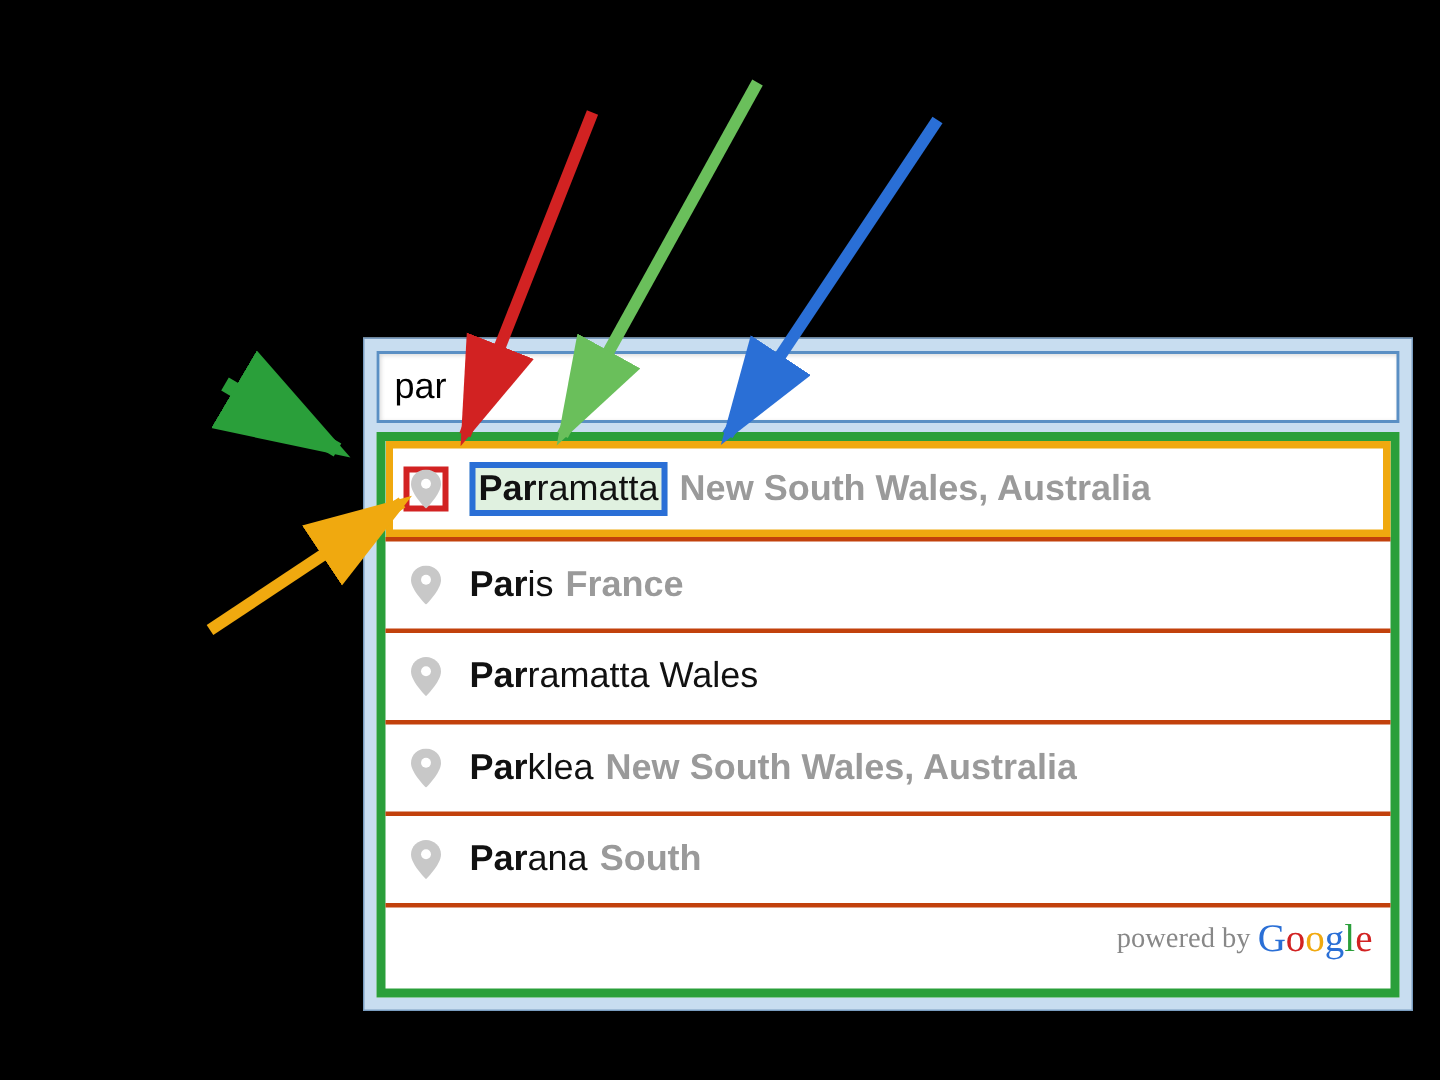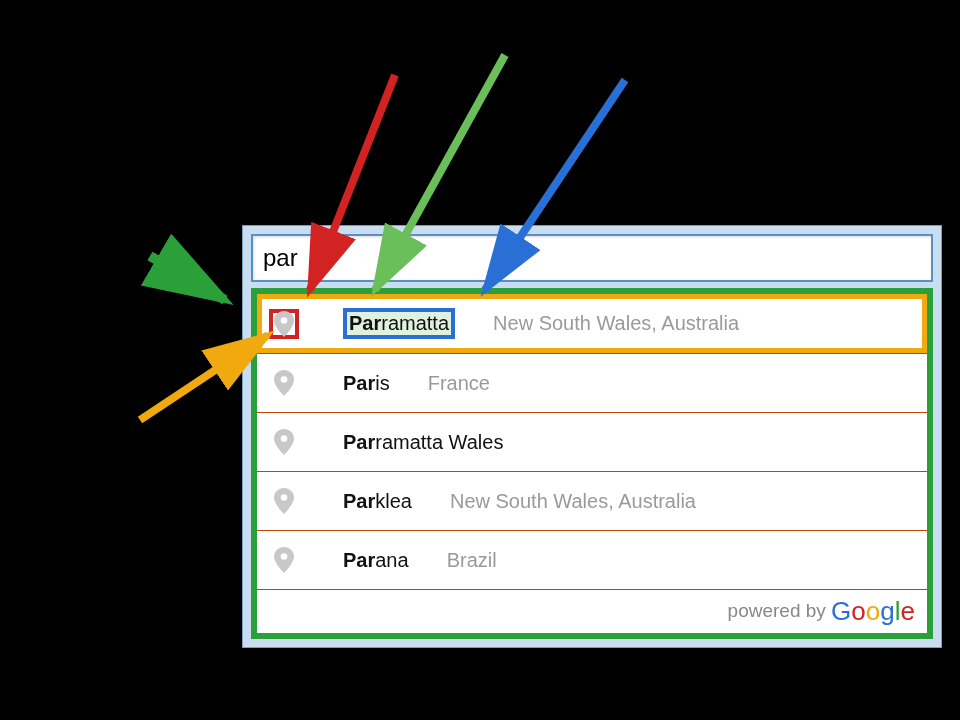--- a/index.html
+++ b/index.html
@@ -34,25 +34,24 @@
   .dropdown {
     margin-top: 6px;
     background: #fff;
     border: 6px solid #2a9f3a;
     width: 100%;
   }
   .item {
     display: flex;
     align-items: center;
     padding: 14px 12px;
-    border-bottom: 1px solid #c2410c;
-    font-size: 20px;
+    border-bottom: 3px solid #c2410c;
+    font-size: 24px;
     white-space: nowrap;
     overflow: hidden;
-    gap: 30px;
   }
   .item:last-child { border-bottom: none; }
   .item.highlighted {
     box-shadow: inset 0 0 0 5px #f0a90f;
   }
   .marker {
     flex: 0 0 auto;
     width: 30px;
     height: 30px;
     display: flex;
@@ -70,31 +69,32 @@
   }
   .main-text.boxed {
     border: 4px solid #2a6fd6;
     padding: 0 2px;
     background: rgba(130,200,130,0.25);
   }
   .main-text b { font-weight: 700; }
   .secondary-text {
     color: #9a9a9a;
     margin-left: 8px;
-    font-weight: 400;
+    font-weight: 700;
     overflow: hidden;
     text-overflow: ellipsis;
     text-align: center;
   }
   .ellipsis { color:#333; letter-spacing:1px; }
   .footer {
     text-align: right;
-    padding: 6px 12px 6px;
+    padding: 6px 12px 18px;
     font-size: 19px;
     color: #888;
+    font-family: Liberation Serif, serif;
   }
   .goog { font-size: 26px; vertical-align: -3px; }
   .g-b { color:#2a6fd6; } .g-r { color:#d22222; } .g-y { color:#f0a90f; } .g-g { color:#2a9f3a; }
   .arrow-layer {
     position: absolute;
     left: 0; top: 0;
     width: 960px; height: 720px;
     pointer-events: none;
   }
 </style>
@@ -149,21 +149,21 @@
     </div>
 
     <div class="item">
       <span class="marker">
         <svg width="20" height="26" viewBox="0 0 20 26">
             <path d="M10 0C4.5 0 0 4.3 0 9.6c0 6.7 10 16.4 10 16.4s10-9.7 10-16.4C20 4.3 15.5 0 10 0z" fill="#c8c8c8"></path>
             <circle cx="10" cy="9.5" r="3.3" fill="#fff"></circle>
           </svg>
       </span>
       <span class="main-text"><b>Par</b><span>ana</span></span>
-      <span class="secondary-text">Brazil</span>
+      <span class="secondary-text">South</span>
     </div>
 
     <div class="footer">
       <span>powered by </span><span class="goog"><span class="g-b">G</span><span class="g-r">o</span><span class="g-y">o</span><span class="g-b">g</span><span class="g-g">l</span><span class="g-r">e</span></span>
     </div>
   </div>
 </div>
 
 <svg class="arrow-layer" viewBox="0 0 960 720">
   <defs>

